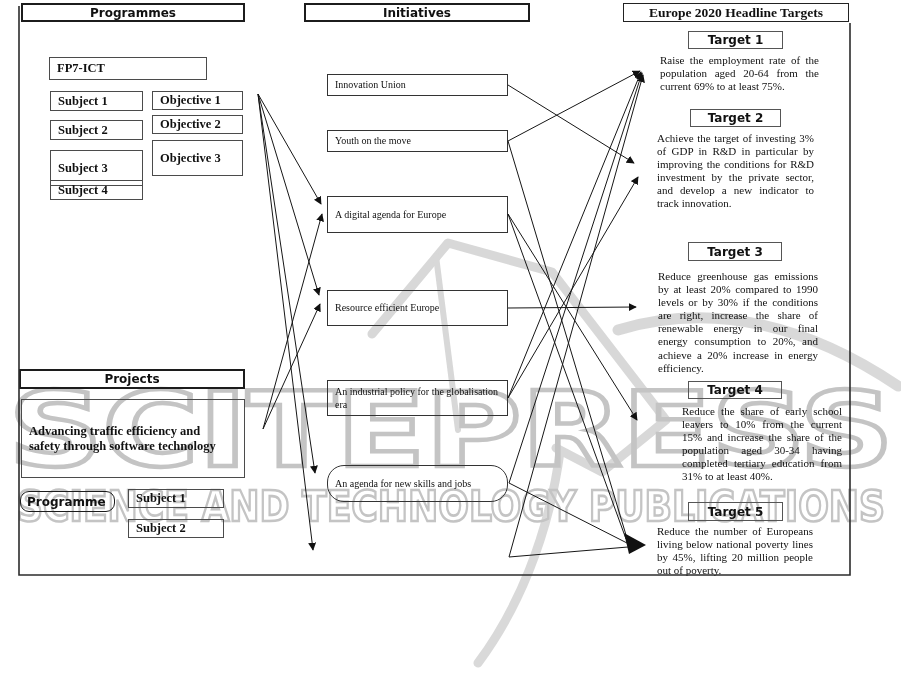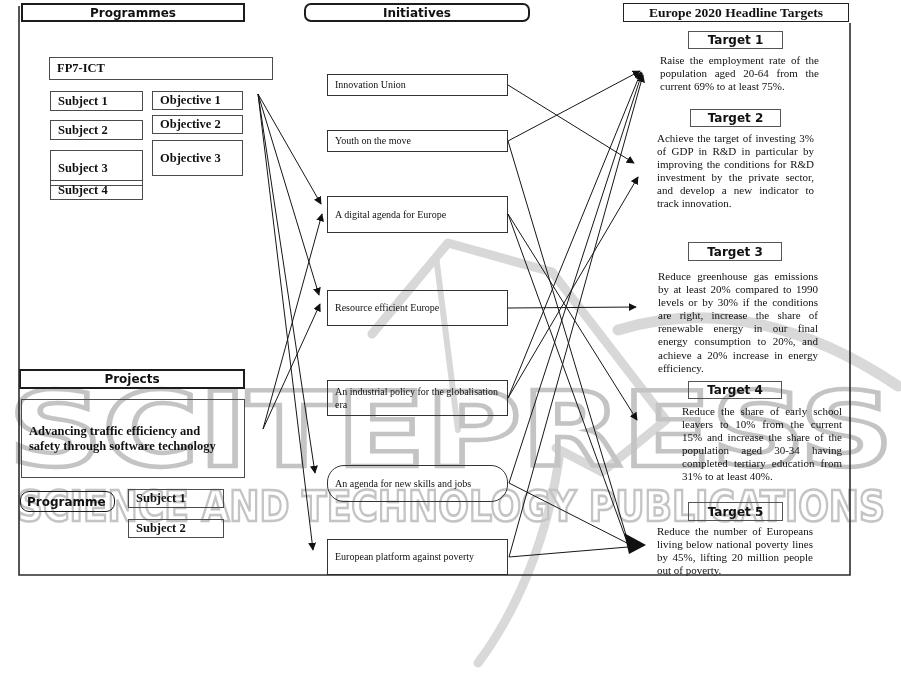--- a/index.html
+++ b/index.html
@@ -45,21 +45,21 @@
       <path d="M 436 256 L 458 430" stroke-width="6"></path>
     </g>
     <text id="wm-title" x="451" y="466" text-anchor="middle" textLength="885" lengthAdjust="spacingAndGlyphs" font-family="DejaVu Sans, sans-serif" font-weight="bold" font-size="104" fill="none" stroke="#c4c4c4" stroke-width="4.5">SCITEPRESS</text>
     <text id="wm-subtitle" x="451" y="521" text-anchor="middle" textLength="868" lengthAdjust="spacingAndGlyphs" font-family="DejaVu Sans, sans-serif" font-weight="bold" font-size="42" fill="none" stroke="#c4c4c4" stroke-width="2.6">SCIENCE AND TECHNOLOGY PUBLICATIONS</text>
   </svg>
 
   <div class="box hdr" style="left:21px;top:3px;width:224px;height:19px;">
     <span>Programmes</span>
   </div>
 
-  <div class="box serifbold" style="left:49px;top:57px;width:224px;height:23px;">
+  <div class="box serifbold" style="left:49px;top:57px;width:158px;height:23px;">
     <span>FP7-ICT</span>
   </div>
 
   <div class="box serifbold" style="left:50px;top:91px;width:93px;height:20px;">
     <span>Subject 1</span>
   </div>
   <div class="box serifbold" style="left:50px;top:120px;width:93px;height:20px;">
     <span>Subject 2</span>
   </div>
   <div class="box serifbold" style="left:50px;top:150px;width:93px;height:36px;">
@@ -90,44 +90,41 @@
   <div class="box hdr" style="left:20px;top:491px;width:95px;height:21px;border-width:1.5px;justify-content:flex-start;padding-left:6px;border-radius:9px;">
     <span>Programme</span>
   </div>
   <div class="box serifbold" style="left:128px;top:489px;width:96px;height:19px;">
     <span>Subject 1</span>
   </div>
   <div class="box serifbold" style="left:128px;top:519px;width:96px;height:19px;">
     <span>Subject 2</span>
   </div>
 
-  <div class="box hdr" style="left:304px;top:3px;width:226px;height:19px;border-radius:7px;">
+  <div class="box hdr" style="left:304px;top:3px;width:226px;height:19px;">
     <span>Initiatives</span>
   </div>
 
   <div class="box init" style="left:327px;top:74px;width:181px;height:22px;">
     <span>Innovation Union</span>
   </div>
   <div class="box init" style="left:327px;top:130px;width:181px;height:22px;">
     <span>Youth on the move</span>
   </div>
   <div class="box init" style="left:327px;top:196px;width:181px;height:37px;">
     <span>A digital agenda for Europe</span>
   </div>
   <div class="box init" style="left:327px;top:290px;width:181px;height:36px;">
     <span>Resource efficient Europe</span>
   </div>
   <div class="box init" style="left:327px;top:380px;width:181px;height:36px;">
     <span>An industrial policy for the globalisation era</span>
   </div>
   <div class="box init" style="left:327px;top:465px;width:181px;height:37px;border-radius:17px;">
     <span>An agenda for new skills and jobs</span>
-  </div>
-  <div class="box init" style="left:327px;top:539px;width:181px;height:36px;">
-    <span>European platform against poverty</span>
   </div>
 
   <div class="box hdr-serif" style="left:623px;top:3px;width:226px;height:19px;">
     <span>Europe 2020 Headline Targets</span>
   </div>
 
   <div class="box tlabel" style="left:688px;top:31px;width:95px;height:18px;">
     <span>Target 1</span>
   </div>
   <div class="tdesc" style="left:660px;top:54px;width:159px;">Raise the employment rate of the population aged 20-64 from the current 69% to at least 75%.</div>

